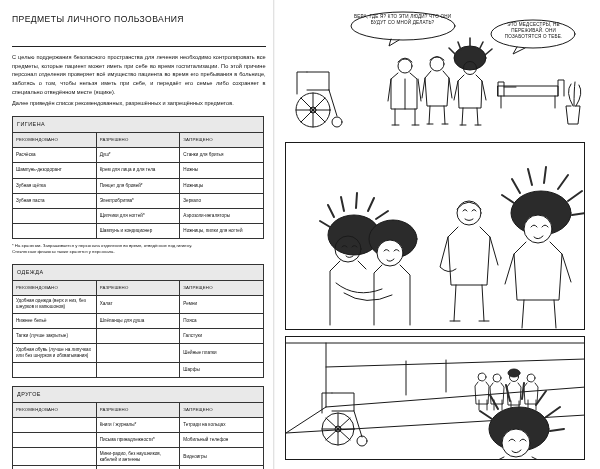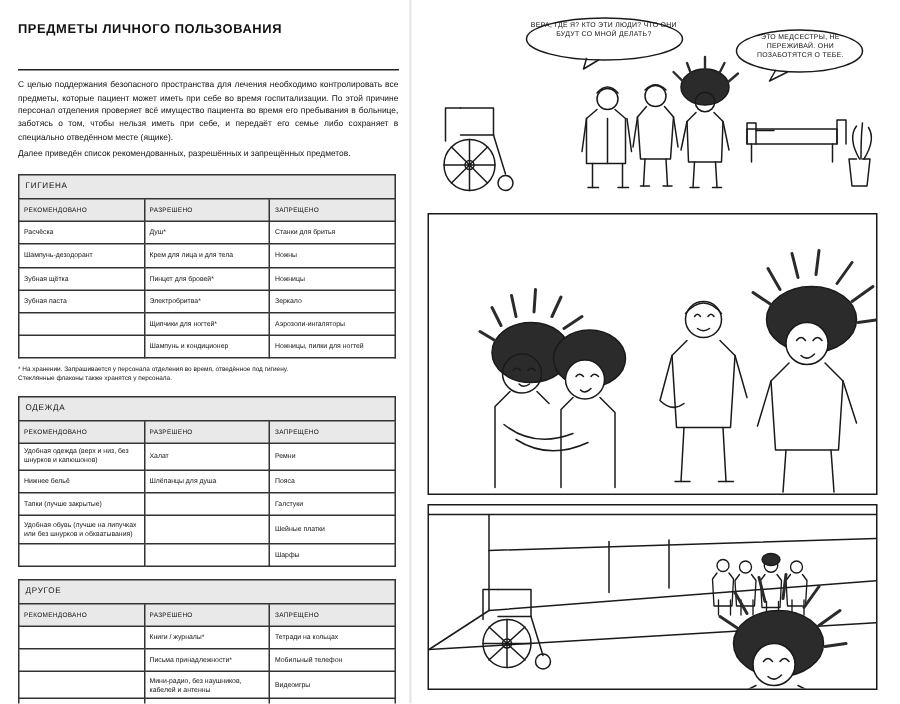--- a/index.html
+++ b/index.html
@@ -24,21 +24,21 @@
   
   .left-col {
     width: 272px;
     padding: 14px 6px 6px 12px;
     box-sizing: border-box;
     position: relative;
   }
   .doc-title {
     font-size: 8.6px;
     letter-spacing: 0.4px;
-    font-weight: 700;
+    font-weight: 400;
     margin: 0 0 22px 0;
     color: #111;
   }
   .rule {
     border: 0;
     border-top: 1px solid #222;
     margin: 0 0 6px 0;
   }
   .intro p {
     margin: 0 0 3px 0;

